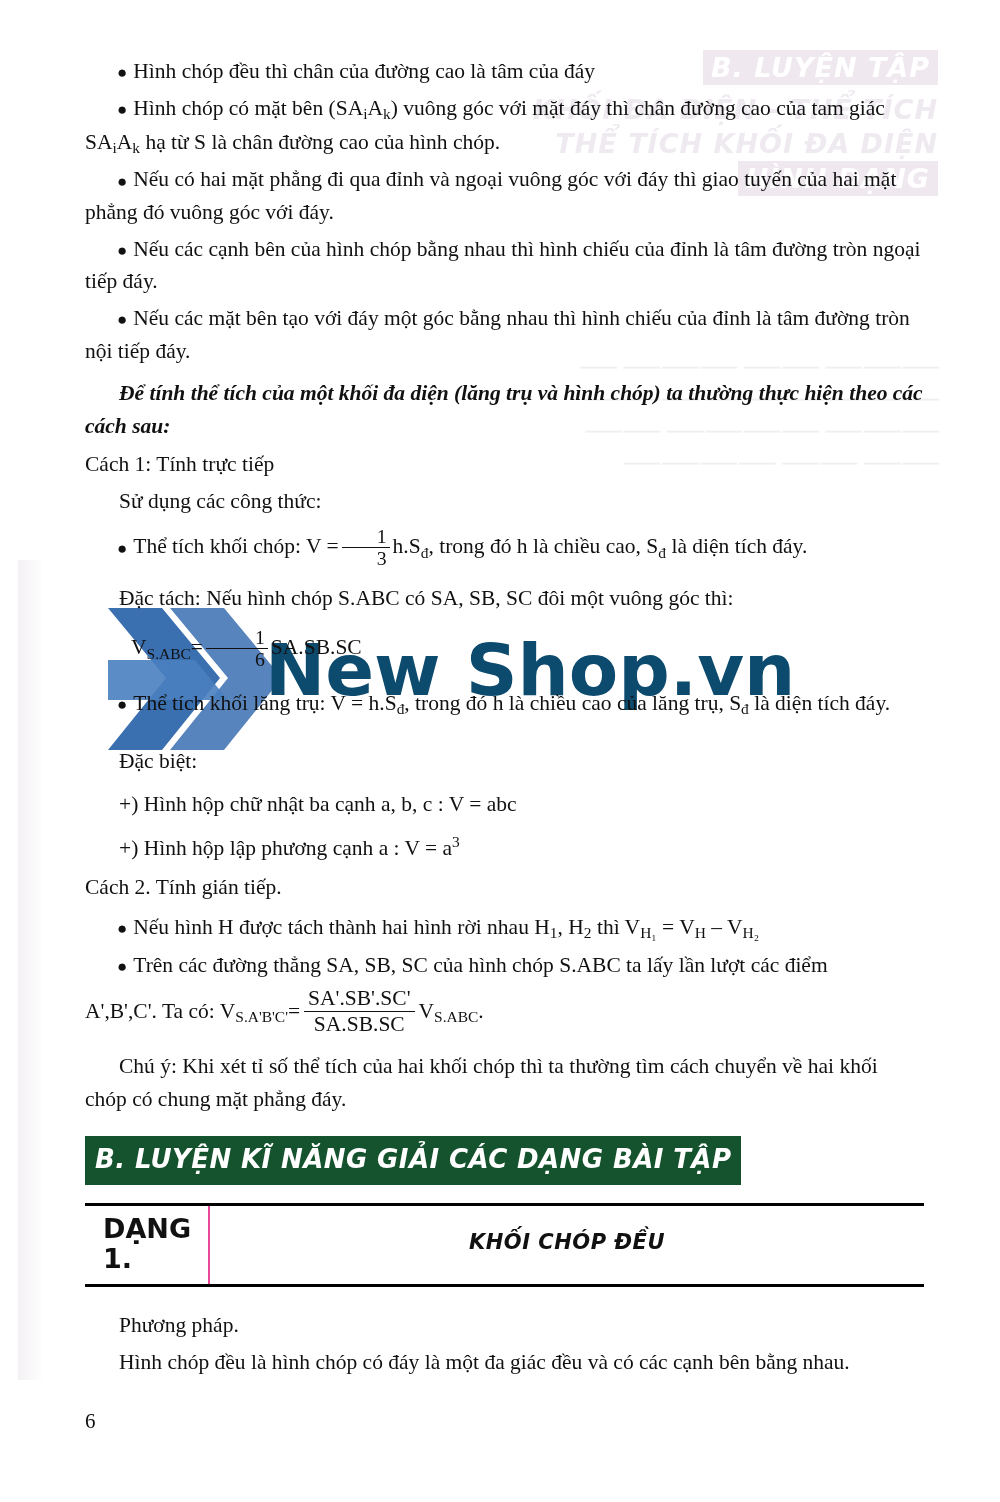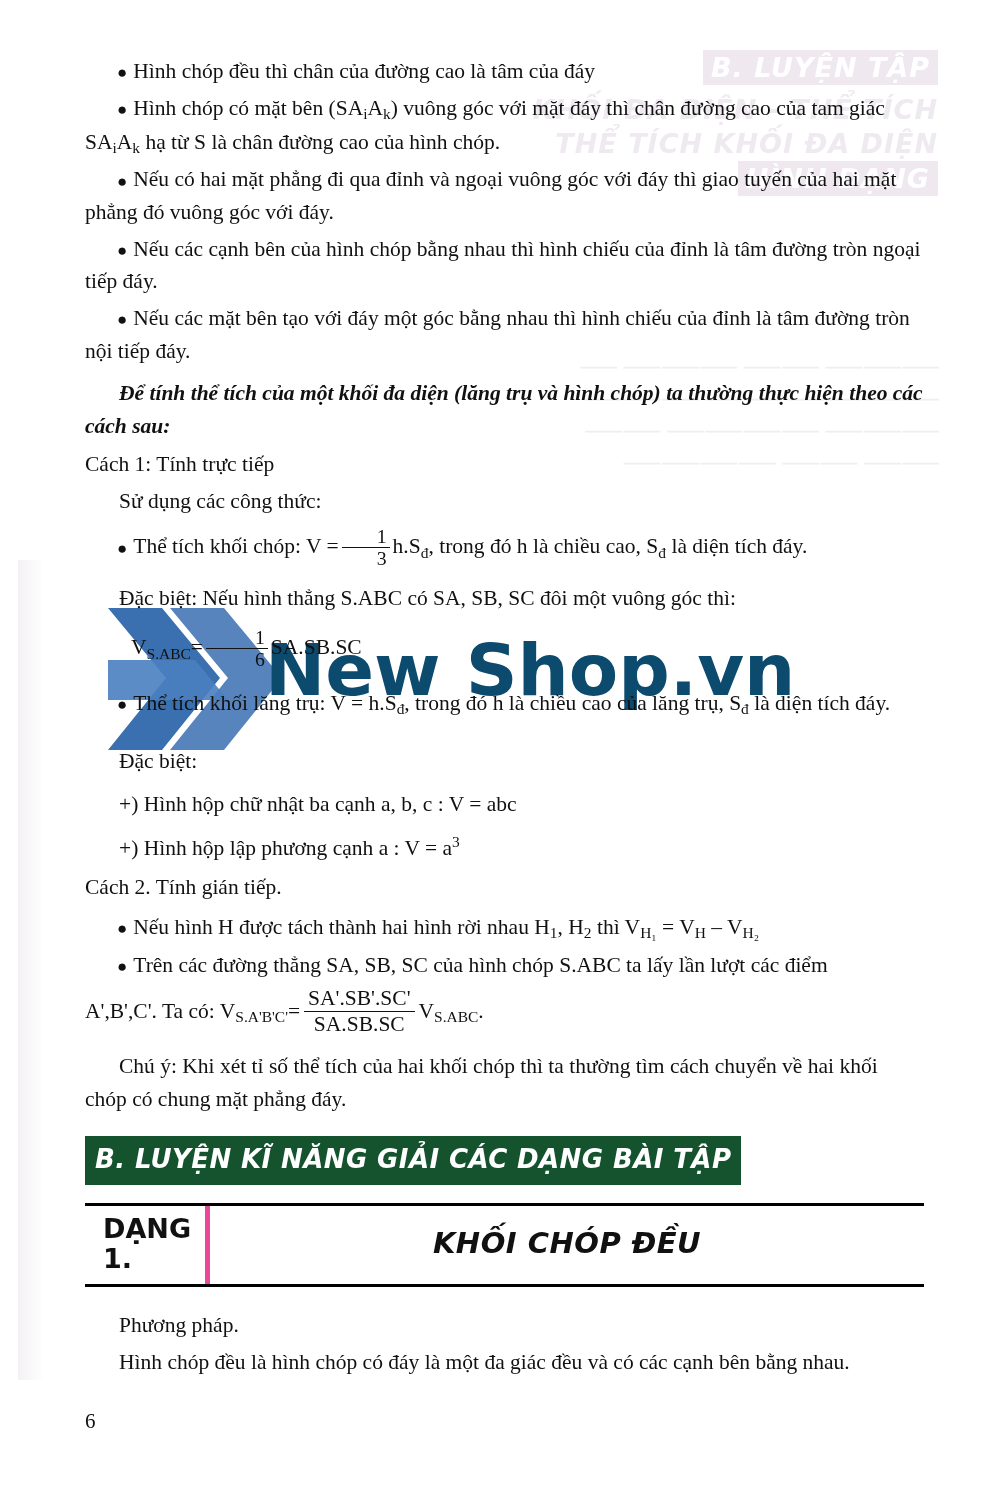--- a/index.html
+++ b/index.html
@@ -121,31 +121,31 @@
     min-height: 78px;
   }
   .dang-label {
     width: 125px;
     font-family: "DejaVu Sans", sans-serif;
     font-weight: bold;
     font-size: 27px;
     line-height: 1.12;
     padding: 8px 0 8px 18px;
     box-sizing: border-box;
-    border-right: 5px solid #ec4899;
+    border-right: 2px solid #ec4899;
   }
   .dang-title {
     flex: 1;
     display: flex;
     align-items: center;
     justify-content: center;
     font-family: "DejaVu Sans", sans-serif;
     font-weight: bold;
     font-style: italic;
-    font-size: 29px;
+    font-size: 21px;
     letter-spacing: 0.5px;
     padding-bottom: 4px;
   }
   .dang-bottom-rule {
     border-top: 3px solid #000;
     width: 100%;
   }
   .method {
     margin-top: 22px;
     text-indent: 34px;
@@ -270,21 +270,21 @@
     <p class="bold-italic">Để tính thể tích của một khối đa diện (lăng trụ và hình chóp) ta thường thực hiện theo các cách sau:</p>
 
     <p class="plain">Cách 1: Tính trực tiếp</p>
 
     <p class="plain indent">Sử dụng các công thức:</p>
 
     <p class="bullet-line" style="margin-top:10px;">
       <span class="dot">●</span><span>Thể tích khối chóp: V =</span><span class="frac"><span class="num">1</span><span class="den">3</span></span><span>h.S</span><sub>đ</sub><span>, trong đó h là chiều cao, S</span><sub>đ</sub><span> là diện tích đáy.</span>
     </p>
 
-    <p class="plain indent" style="margin-top:12px;">Đặc biệt: Nếu hình thẳng S.ABC có SA, SB, SC đôi một vuông góc thì:</p>
+    <p class="plain indent" style="margin-top:12px;">Đặc tách: Nếu hình chóp S.ABC có SA, SB, SC đôi một vuông góc thì:</p>
 
     <p class="formula-line" style="margin-top:14px;margin-bottom:16px;">
       <span>V</span><sub>S.ABC</sub><span>=</span><span class="frac"><span class="num">1</span><span class="den">6</span></span><span>SA.SB.SC</span>
     </p>
 
     <p class="bullet-line">
       <span class="dot">●</span><span>Thể tích khối lăng trụ: V = h.S</span><sub>đ</sub><span>, trong đó h là chiều cao của lăng trụ, S</span><sub>đ</sub><span> là diện tích đáy.</span>
     </p>
 
     <p class="plain indent" style="margin-top:24px;">Đặc biệt:</p>

